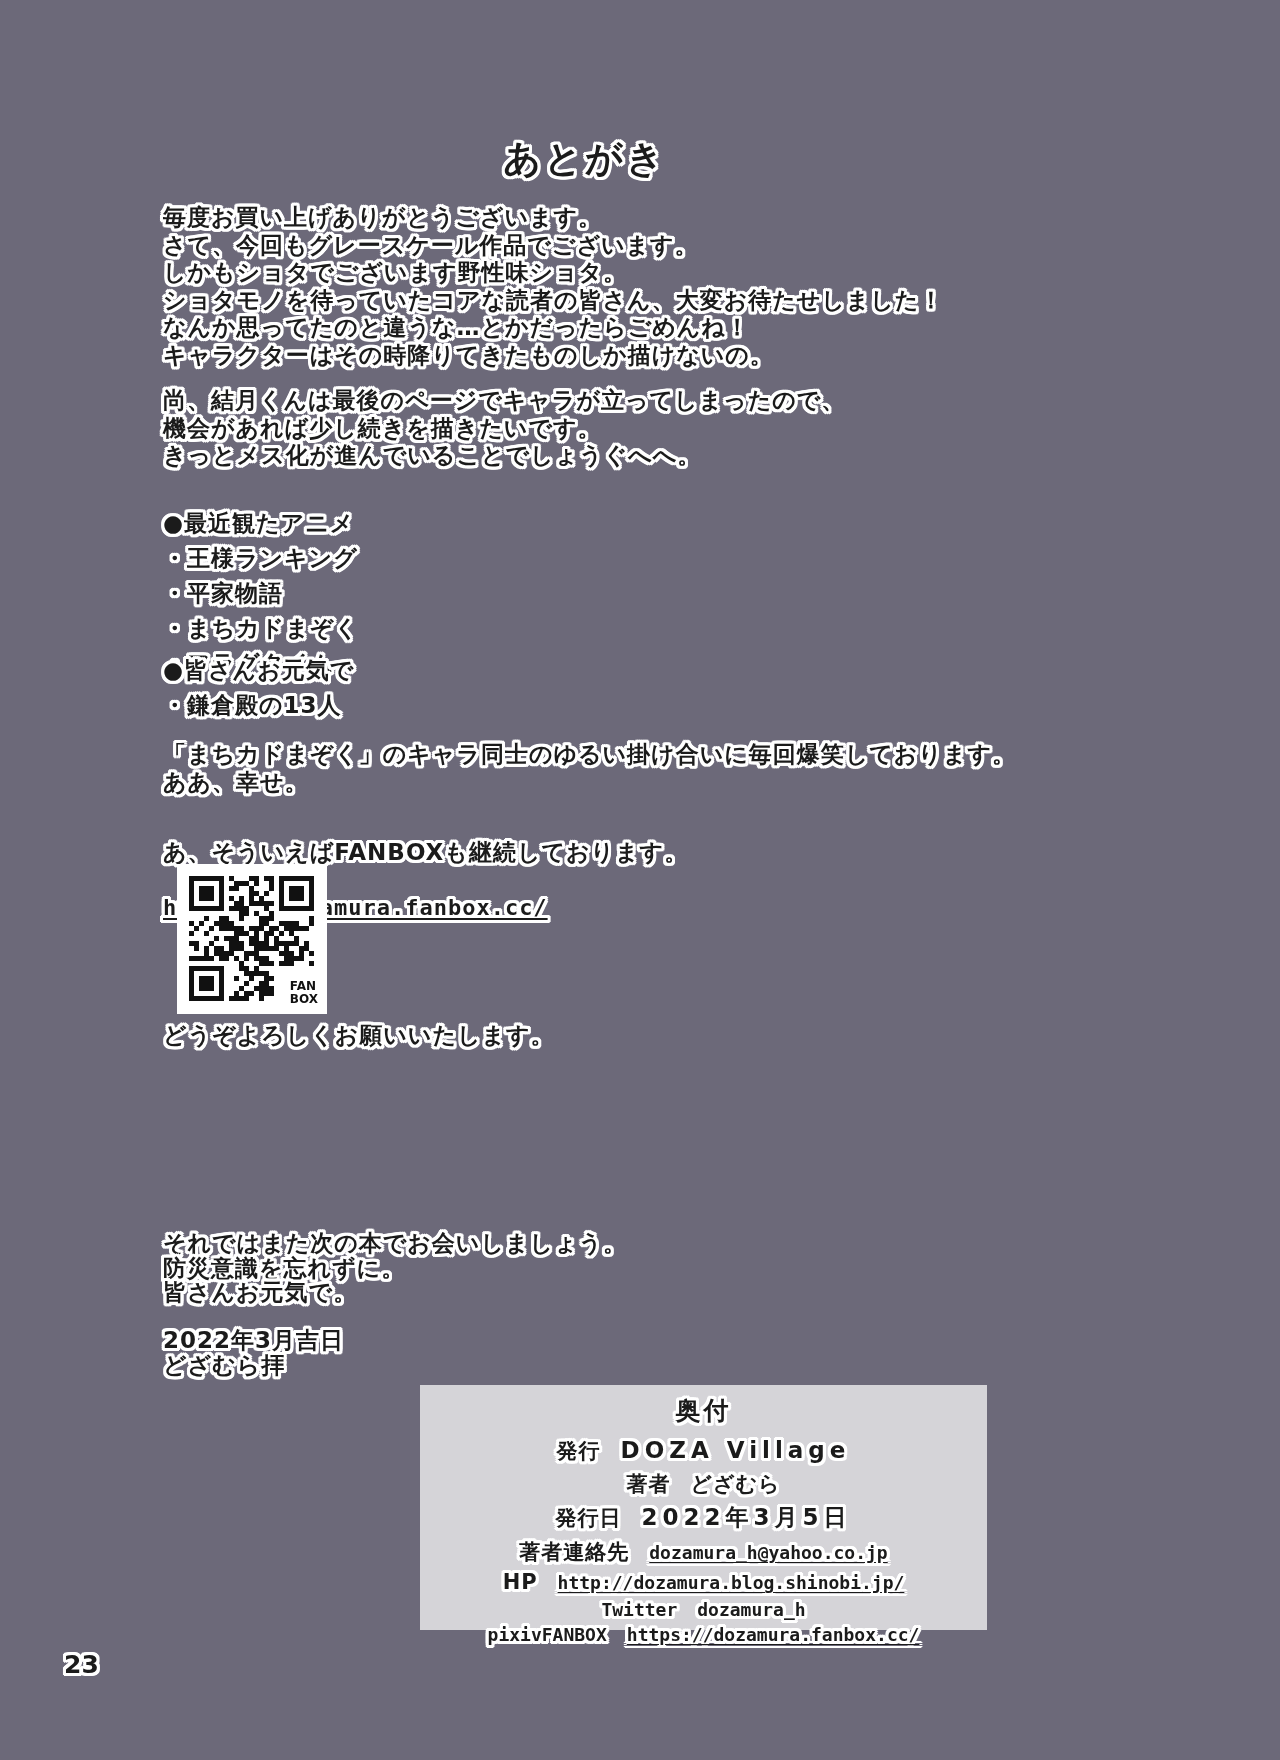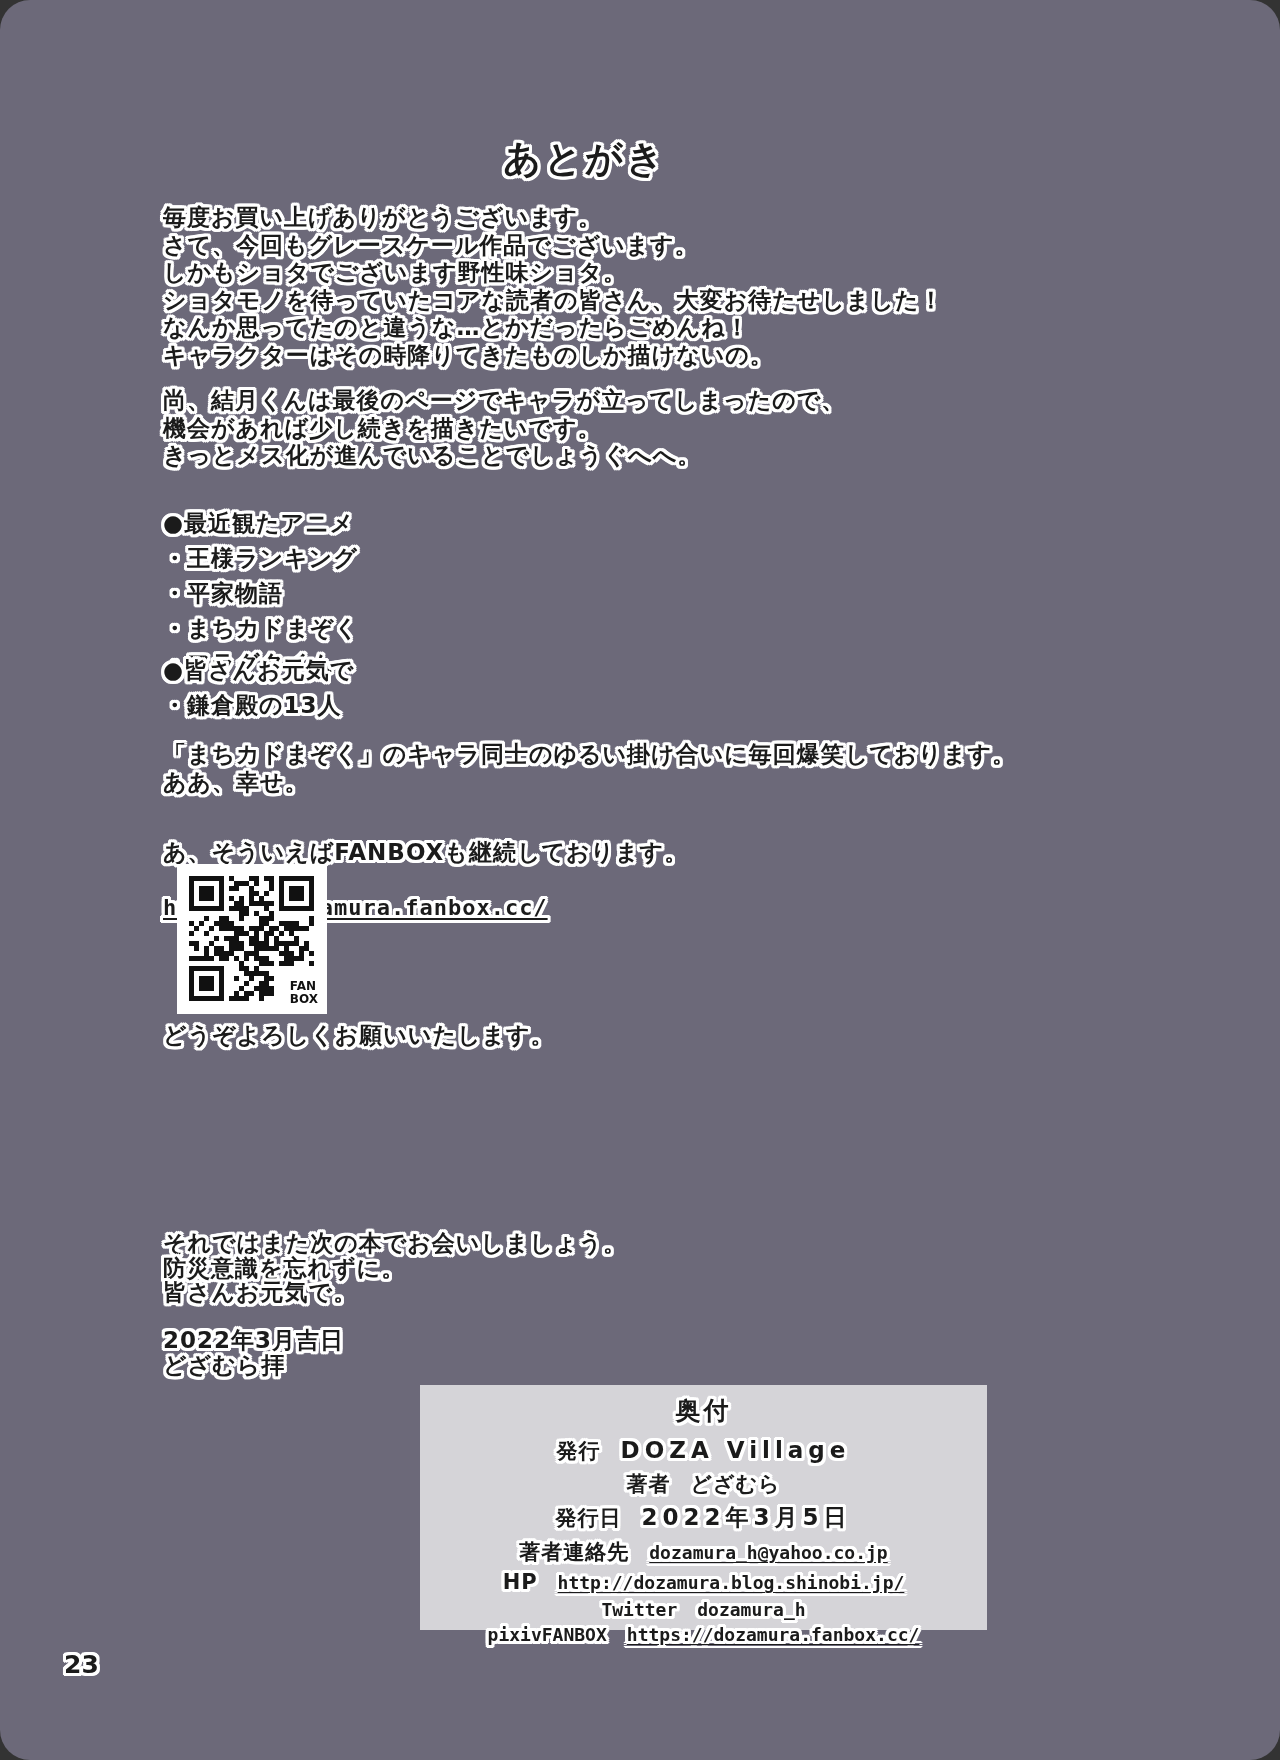--- a/index.html
+++ b/index.html
@@ -4,21 +4,20 @@
 <style>
   * { margin:0; padding:0; box-sizing:border-box; }
   html,body { background:#333; }
   .page {
     position:relative;
     width:1280px; height:1760px;
     background:var(--bg,#6c6979);
     overflow:hidden;
     font-family:"DejaVu Sans", sans-serif;
     font-weight:bold;
-    border-radius:30px;
   }
   
   .ot {
     color:var(--ink,#1b1b1b);
     text-shadow:
       3px 0 0 var(--out,#fff), -3px 0 0 var(--out,#fff),
       0 3px 0 var(--out,#fff), 0 -3px 0 var(--out,#fff),
       2px 2px 0 var(--out,#fff), -2px 2px 0 var(--out,#fff),
       2px -2px 0 var(--out,#fff), -2px -2px 0 var(--out,#fff),
       3px 2px 0 var(--out,#fff), -3px 2px 0 var(--out,#fff),

